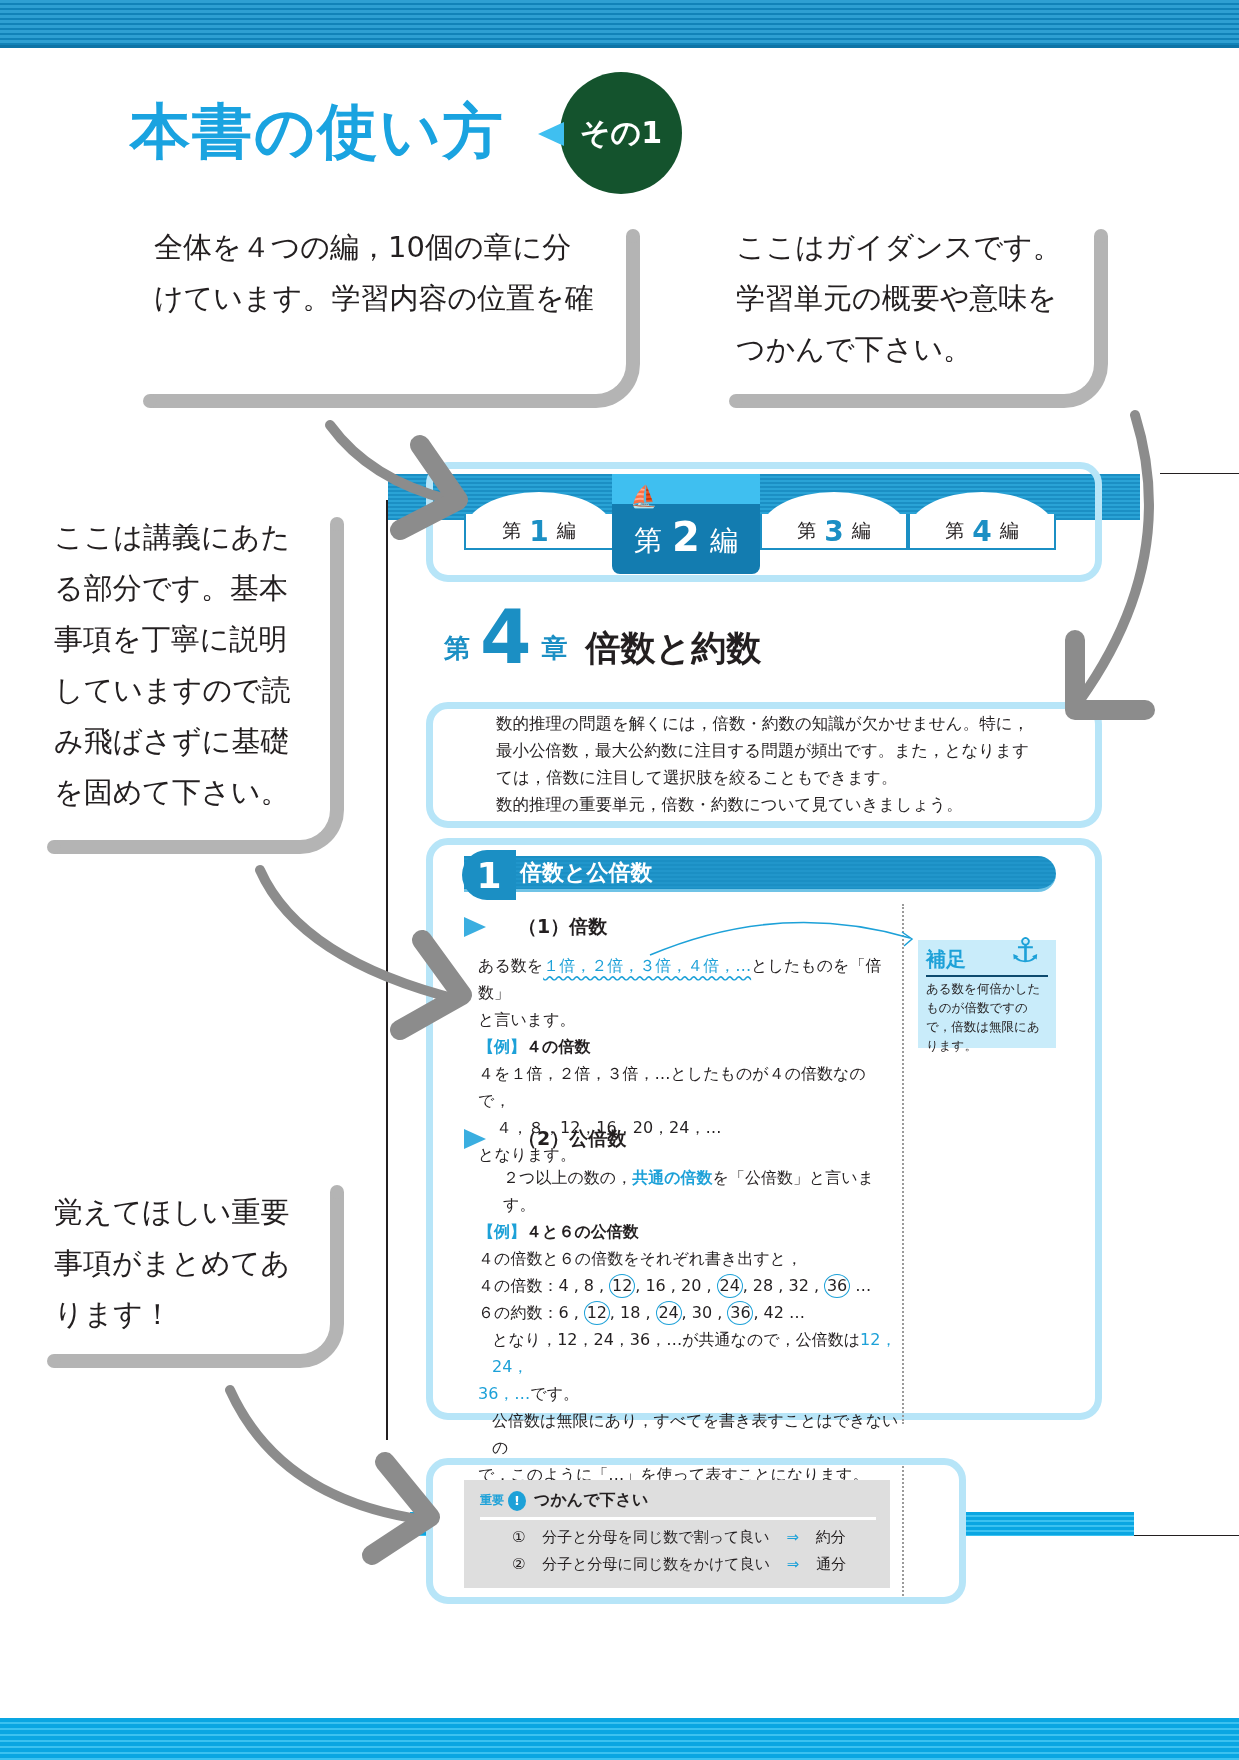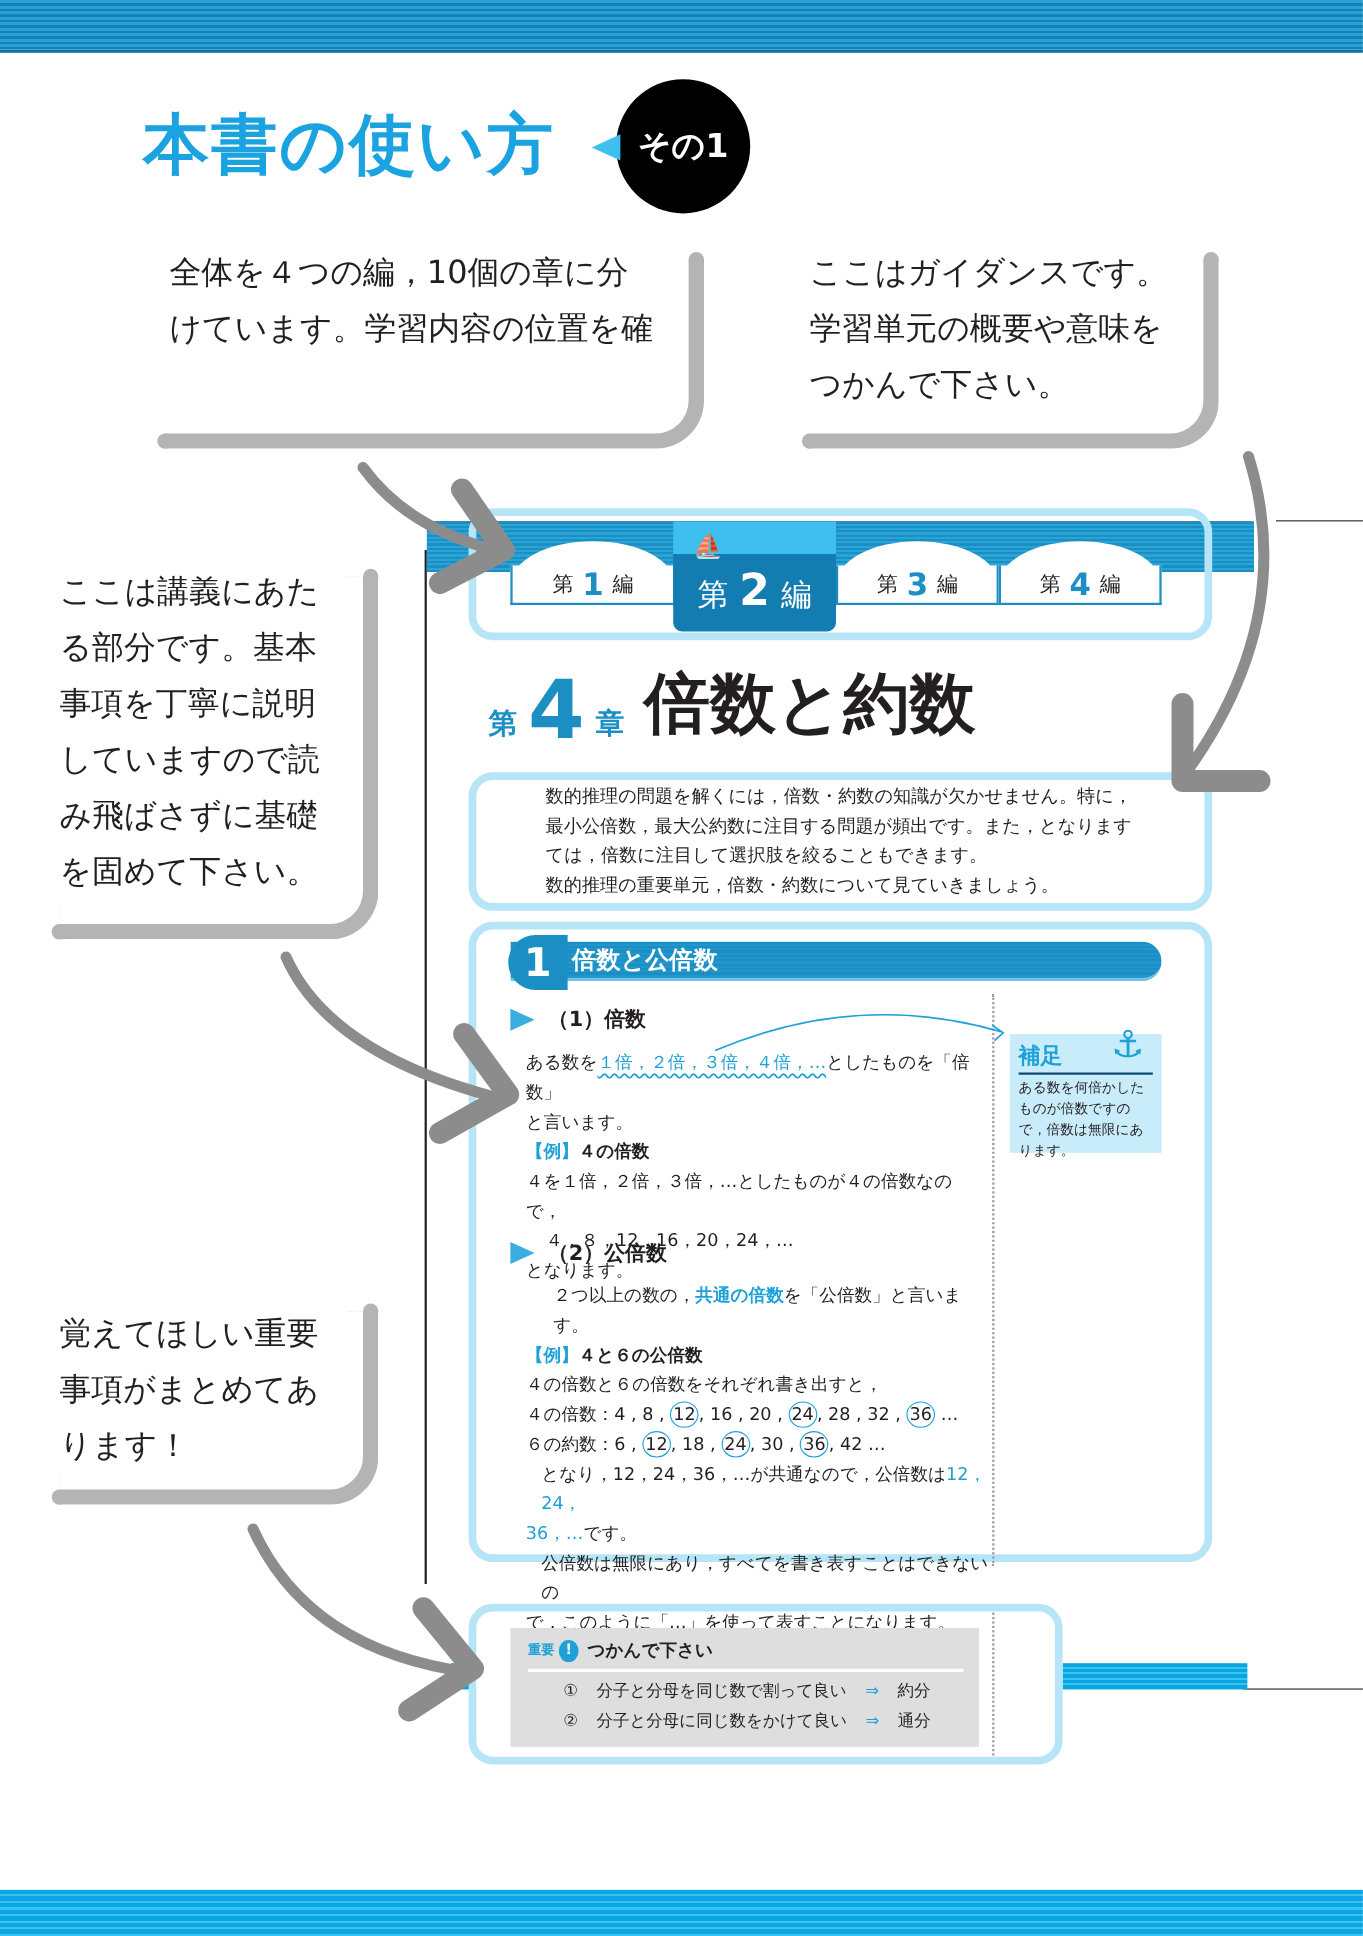--- a/index.html
+++ b/index.html
@@ -16,21 +16,21 @@
     background: repeating-linear-gradient(180deg, #0aa6e2 0px, #0aa6e2 4px, #3cc2f0 4px, #3cc2f0 6px);
   }
 
   
   .title {
     position: absolute; left: 130px; top: 92px; font-size: 60px; font-weight: bold;
     color: #1aa3e0; letter-spacing: 2px;
   }
   .badge {
     position: absolute; left: 560px; top: 72px; width: 122px; height: 122px; border-radius: 50%;
-    background: #000000; color: #fff; font-weight: bold; font-size: 30px;
+    background: #14532d; color: #fff; font-weight: bold; font-size: 30px;
     display: flex; align-items: center; justify-content: center;
   }
   .badge::before {
     content: ""; position: absolute; left: -22px; top: 50px;
     border-top: 12px solid transparent; border-bottom: 12px solid transparent; border-right: 26px solid #3fbff0;
   }
 
   
   .note {
     position: absolute; font-size: 29px; line-height: 51px; color: #231f20;
@@ -75,40 +75,40 @@
   }
   .tab-active .num { font-size: 40px; font-weight: bold; margin: 0 10px; }
   .tab-active .ship { position: absolute; left: 18px; top: 10px; font-size: 22px; color: #fff; }
 
   
   .chapter {
     position: absolute; left: 444px; top: 600px; display: flex; align-items: flex-end;
   }
   .chapter .dai, .chapter .sho { font-size: 26px; font-weight: bold; color: #1b8fc4; margin-bottom: 8px; }
   .chapter .num { font-size: 74px; font-weight: bold; color: #1b8fc4; margin: 0 10px; line-height: 74px; }
-  .chapter .ttl { font-size: 60px; font-weight: bold; color: #231f20; margin-left: 18px; margin-bottom: 2px; }
+  .chapter .ttl { font-size: 35px; font-weight: bold; color: #231f20; margin-left: 18px; margin-bottom: 2px; }
 
   .guidance {
     position: absolute; left: 496px; top: 710px; font-size: 16.5px; line-height: 27px; color: #231f20;
   }
 
   
   .sec-bar {
     position: absolute; left: 464px; top: 856px; width: 592px; height: 36px; border-radius: 0 18px 18px 0;
     background: repeating-linear-gradient(180deg, #1b8fc4 0px, #1b8fc4 2px, #2196cb 2px, #2196cb 4px);
     border-bottom: 3px solid #6fc3e6;
   }
   .sec-num {
     position: absolute; left: 462px; top: 850px; width: 54px; height: 50px; border-radius: 25px 0 0 25px;
     background: #1b8fc4; color: #fff; font-size: 36px; font-weight: bold;
     display: flex; align-items: center; justify-content: center;
   }
   .sec-title { position: absolute; left: 520px; top: 858px; color: #fff; font-size: 22px; font-weight: bold; }
 
-  .subhead { position: absolute; display: flex; align-items: center; font-size: 19px; font-weight: bold; color: #231f20; }
+  .subhead { position: absolute; display: flex; align-items: center; font-size: 19px; font-weight: bold; color: #231f20; gap: 20px; }
   .tri {
     width: 0; height: 0; border-top: 10px solid transparent; border-bottom: 10px solid transparent;
     border-left: 22px solid #3aaee0; margin-right: 12px;
   }
 
   .body-text { position: absolute; font-size: 16px; line-height: 27px; color: #231f20; }
   .blue { color: #1da1d8; }
   .wavy { text-decoration: underline wavy #1da1d8; text-underline-offset: 4px; }
   .ex-label { color: #1da1d8; font-weight: bold; }
   .bold { font-weight: bold; text-align: right; }

